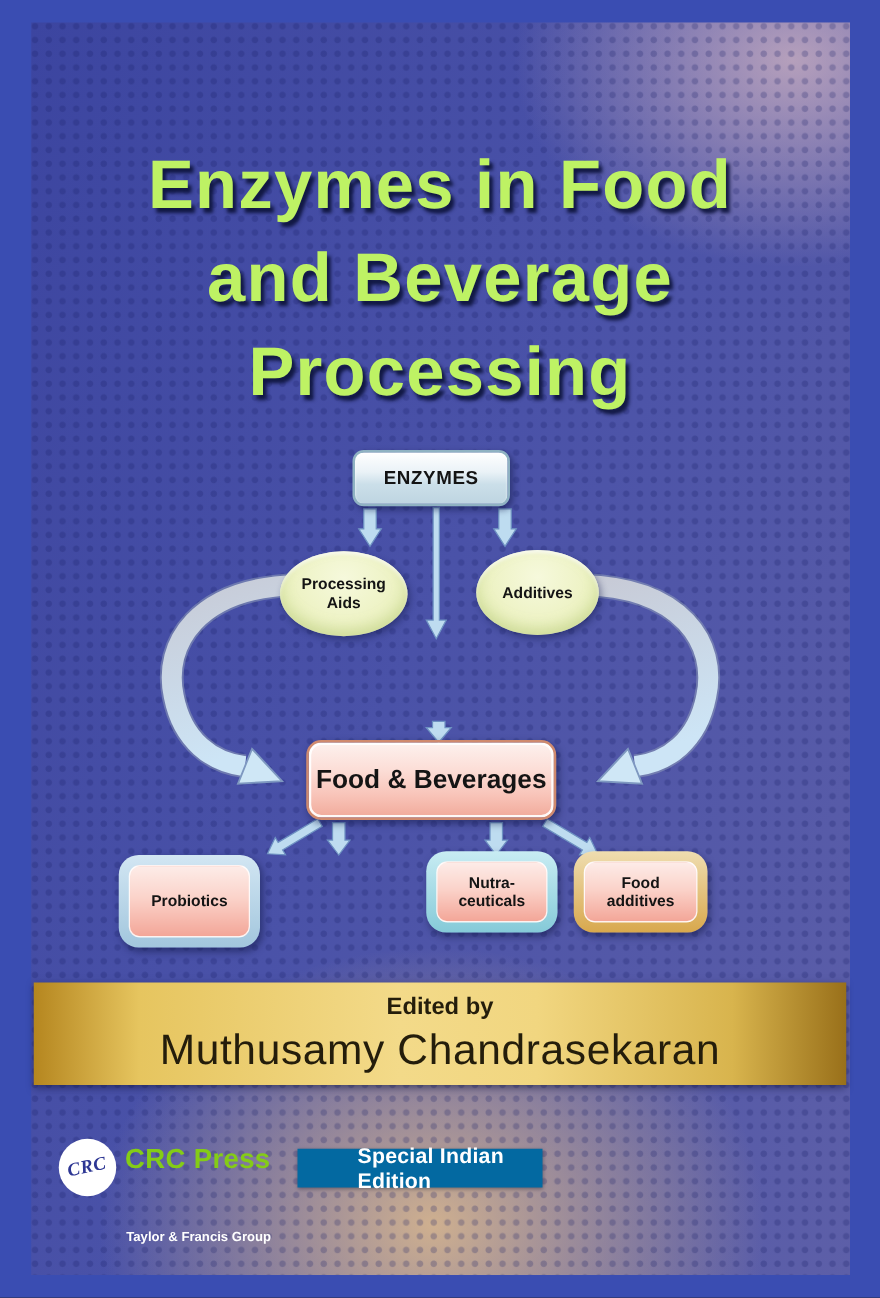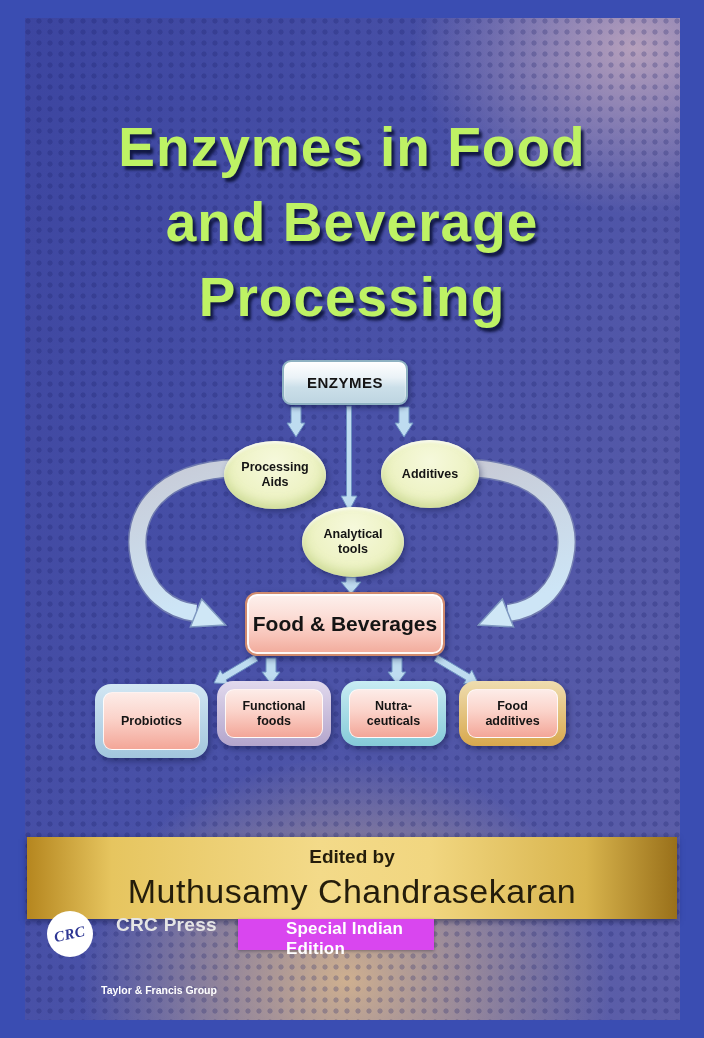--- a/index.html
+++ b/index.html
@@ -60,46 +60,46 @@
     text-align:center; font-size:12.5px; line-height:1.2; font-weight:600; color:#141414;
   }
   .leaf-1 { left:95px;  top:684px; width:113px; height:74px; background:linear-gradient(180deg,#d2e6f3,#a2c6dd); }
   .leaf-2 { left:217px; top:681px; width:114px; height:65px; background:linear-gradient(180deg,#e1d9ed,#b3a5cc); }
   .leaf-3 { left:341px; top:681px; width:105px; height:65px; background:linear-gradient(180deg,#c8ecf3,#85cad8); }
   .leaf-4 { left:459px; top:681px; width:107px; height:65px; background:linear-gradient(180deg,#efddb0,#d8a84d); }
   
   .arrows { position:absolute; left:0; top:350px; width:704px; height:410px; pointer-events:none; }
   
   .gold-banner {
-    position:absolute; left:27px; top:837px; width:650px; height:82px;
+    position:absolute; left:27px; top:786px; width:650px; height:82px;
     background:linear-gradient(90deg,#b5861f 0%, #e6c55f 13%, #f3da89 45%, #f1d680 62%, #d8b44d 86%, #99701a 100%);
     box-shadow: 0 2px 6px rgba(15,20,60,0.55);
     display:flex; flex-direction:column; align-items:center; justify-content:center;
     color:#241d0b;
   }
   .edited-by { font-size:19px; font-weight:bold; margin-bottom:4px; }
   .editor-name { font-size:34px; font-weight:normal; letter-spacing:0.5px; }
   
   .crc-circle {
     position:absolute; left:47px; top:911px; width:46px; height:46px;
     background:#fff; border-radius:50%;
     display:flex; align-items:center; justify-content:center;
   }
   .crc-monogram {
     font-family:"Liberation Serif","DejaVu Serif",serif;
     font-style:italic; font-weight:bold; font-size:15px; color:#2e3794;
     transform:rotate(-12deg); letter-spacing:0.5px;
   }
-  .crc-name { position:absolute; left:116px; top:914px; color:#e5e5e5; font-size:19px; font-weight:600; letter-spacing:0.3px; }
+  .crc-name { position:absolute; left:100px; top:914px; color:#84cc16; font-size:22px; font-weight:600; letter-spacing:0.3px; }
   .crc-tagline { position:absolute; left:101px; top:940px; color:#fff; font-size:10.5px; font-weight:600;margin-top:44px; }
   
   .red-badge {
     position:absolute; left:238px; top:919px; width:196px; height:31px;
-    background:#d946ef; box-shadow:0 1px 3px rgba(20,20,40,0.4);
-    display:flex; align-items:flex-start; justify-content:center;
+    background:#0369a1; box-shadow:0 1px 3px rgba(20,20,40,0.4);
+    display:flex; align-items:center; justify-content:center;
     color:#fff; font-size:17px; font-weight:bold; letter-spacing:0.2px;padding-left:48px;
   }
 </style>
 </head>
 <body>
 
 <div class="cover">
   <div class="panel"></div>
 
   <div class="title">
@@ -148,38 +148,28 @@
     <span>ENZYMES</span>
   </div>
 
   <div class="node ellipse ellipse-pa">
     <span>Processing</span>
     <span>Aids</span>
   </div>
   <div class="node ellipse ellipse-ad">
     <span>Additives</span>
   </div>
-  <div class="node ellipse ellipse-an">
-    <span>Analytical</span>
-    <span>tools</span>
-  </div>
 
   <div class="node hub-box">
     <span>Food &amp; Beverages</span>
   </div>
 
   <div class="leaf-outer leaf-1">
     <div class="leaf-inner">
       <span>Probiotics</span>
-    </div>
-  </div>
-  <div class="leaf-outer leaf-2">
-    <div class="leaf-inner">
-      <span>Functional</span>
-      <span>foods</span>
     </div>
   </div>
   <div class="leaf-outer leaf-3">
     <div class="leaf-inner">
       <span>Nutra-</span>
       <span>ceuticals</span>
     </div>
   </div>
   <div class="leaf-outer leaf-4">
     <div class="leaf-inner">

